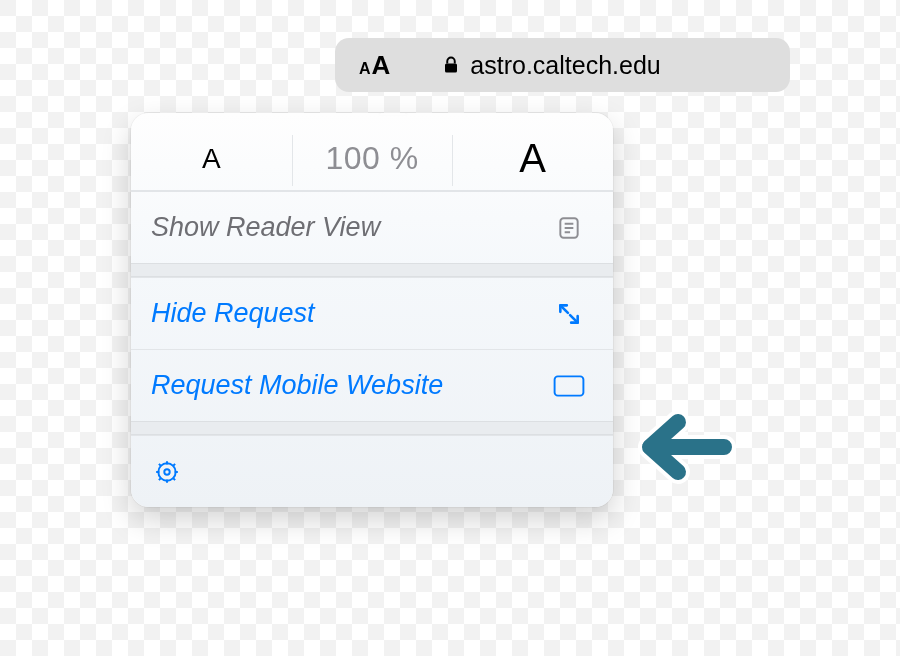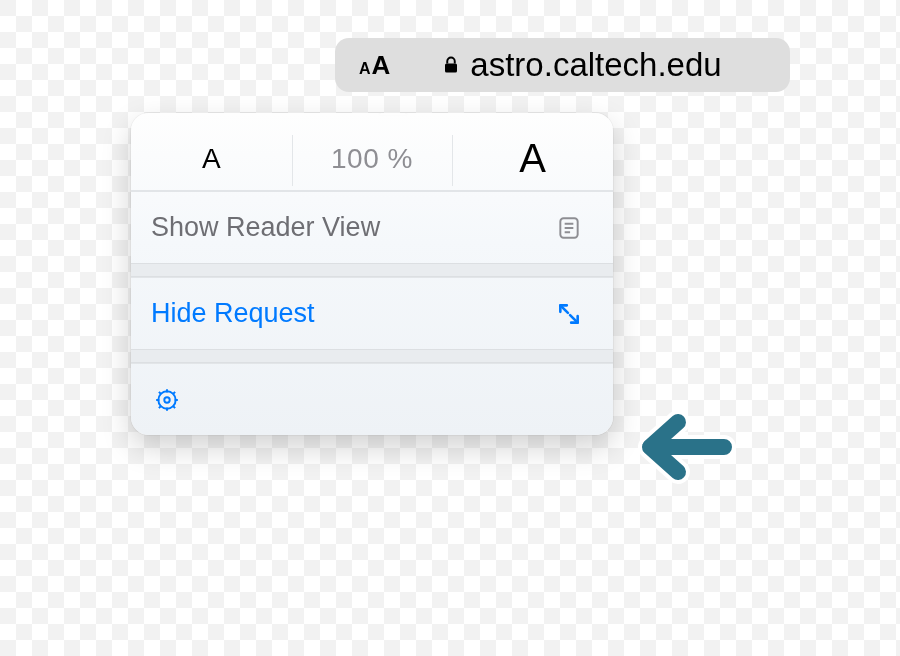--- a/index.html
+++ b/index.html
@@ -27,21 +27,21 @@
       align-items:baseline;
     }
     .urlbar .aA .small { font-size:16px; font-weight:700; }
     .urlbar .aA .big   { font-size:26px; font-weight:700; margin-left:1px; }
     .urlbar .spacer-left { width:52px; }
     .urlbar .lock {
       width:18px; height:22px;
       display:inline-block;
       margin-right:10px;
     }
-    .urlbar .domain { font-size:33px; color:#000; }
+    .urlbar .domain { font-size:25px; color:#000; }
 
     
     .popover {
       position:absolute;
       left:131px; top:113px;
       width:482px;
       border-radius:18px;
       background:linear-gradient(180deg,#fefefe 0%,#f5f8fb 40%,#eef2f6 100%);
       box-shadow:0 12px 30px rgba(0,0,0,.18), 0 0 0 1px rgba(0,0,0,.04);
       overflow:hidden;
@@ -73,30 +73,31 @@
     }
     .zoomrow .cell + .cell::before {
       content:"";
       position:absolute;
       left:0; top:8px; bottom:4px;
       width:1px;
       background:#e3e6e9;
     }
     .zoomrow .small-a { font-size:28px; font-weight:400; color:#000; }
     .zoomrow .big-a   { font-size:40px; font-weight:400; color:#000; }
-    .zoomrow .pct     { font-size:28px; color:#8e8e93; letter-spacing:.5px; }
+    .zoomrow .pct     { font-size:32px; color:#8e8e93; letter-spacing:.5px; }
 
     
     .menurow {
       display:flex;
       align-items:center;
       justify-content:space-between;
       height:72px;
       padding:0 28px 0 20px;
       border-top:1px solid #e2e5e8;
+      font-style:italic;
     }
     .menurow:first-of-type { border-top:none; }
     .menurow .label { font-size:27px; }
     .menurow.gray .label { color:#6e6e73; }
     .menurow.action .label { color:#007aff; }
     .menurow .ico { width:32px; height:32px; display:flex; align-items:center; justify-content:center; color:#007aff; }
 
     .thick-divider { height:14px; background:#e9ecef; border-top:1px solid #dcdfe2; border-bottom:1px solid #dcdfe2; }
 
     
@@ -158,20 +159,28 @@
     <span class="ico">
       <svg viewBox="0 0 24 24" width="26" height="26" fill="none" stroke="#007aff" stroke-width="2.4" stroke-linecap="round" stroke-linejoin="round">
         <polyline points="4 10 4 4 10 4"></polyline>
         <line x1="4" y1="4" x2="11" y2="11"></line>
         <polyline points="20 14 20 20 14 20"></polyline>
         <line x1="20" y1="20" x2="13" y2="13"></line>
       </svg>
     </span>
   </div>
 
+  <div class="menurow action" style="border-top:1px solid #e2e5e8">
+    <span class="label">Request Mobile Website</span>
+    <span class="ico">
+      <svg viewBox="0 0 40 28" width="40" height="28" fill="none" stroke="#007aff" stroke-width="2.4">
+        <rect x="2" y="2" width="36" height="24" rx="4"></rect>
+      </svg>
+    </span>
+  </div>
 
   <div class="thick-divider"></div>
 
   <div class="menurow action">
     <span class="ico">
       <svg viewBox="0 0 24 24" width="26" height="26" fill="none" stroke="#007aff" stroke-width="1.8">
         <circle cx="12" cy="12" r="8"></circle>
         <circle cx="12" cy="12" r="2.5"></circle>
         <g stroke-width="1.8">
           <line x1="12" y1="2" x2="12" y2="5"></line>

